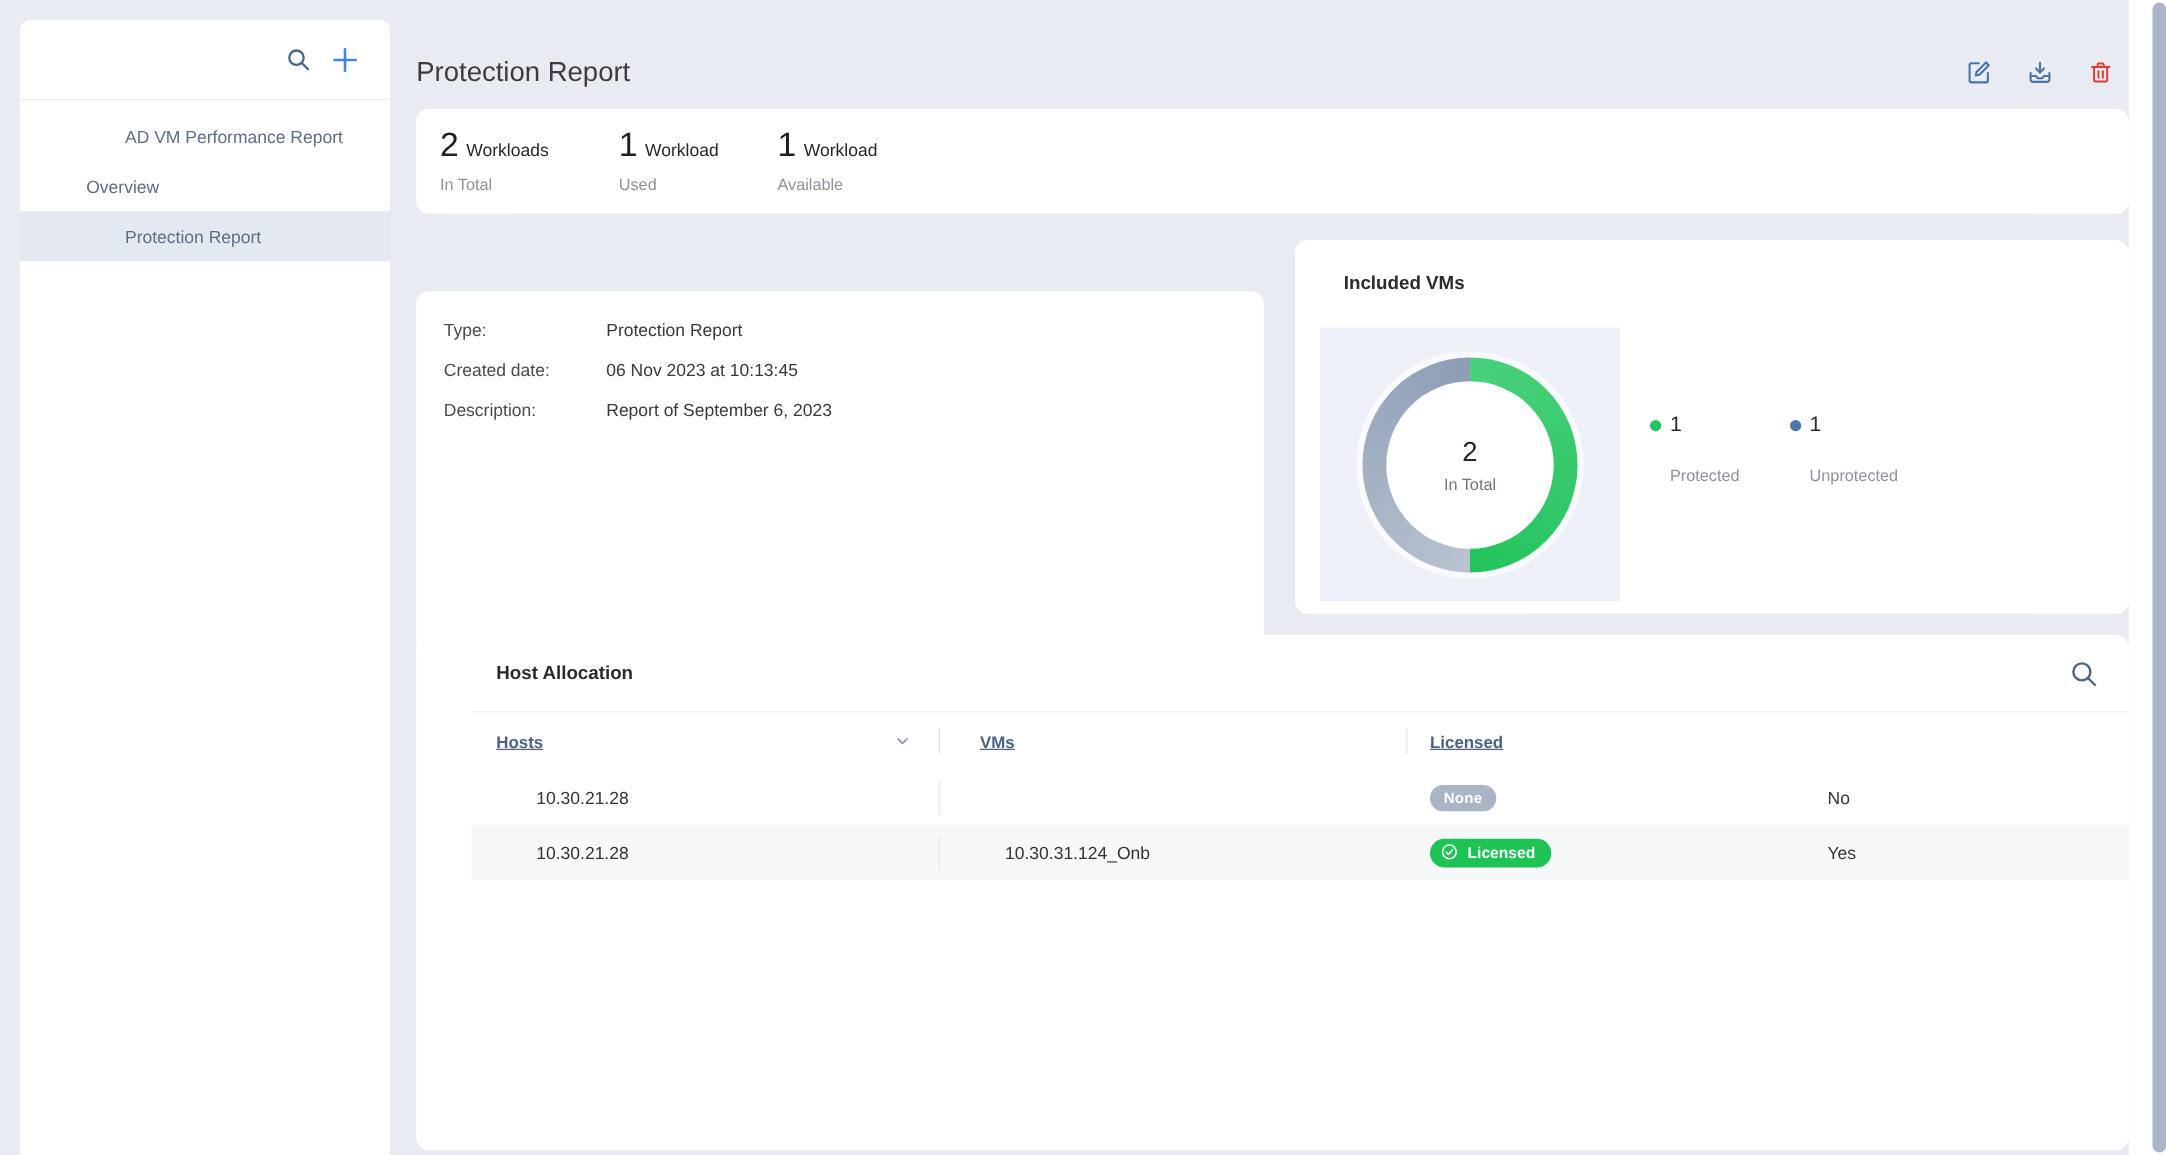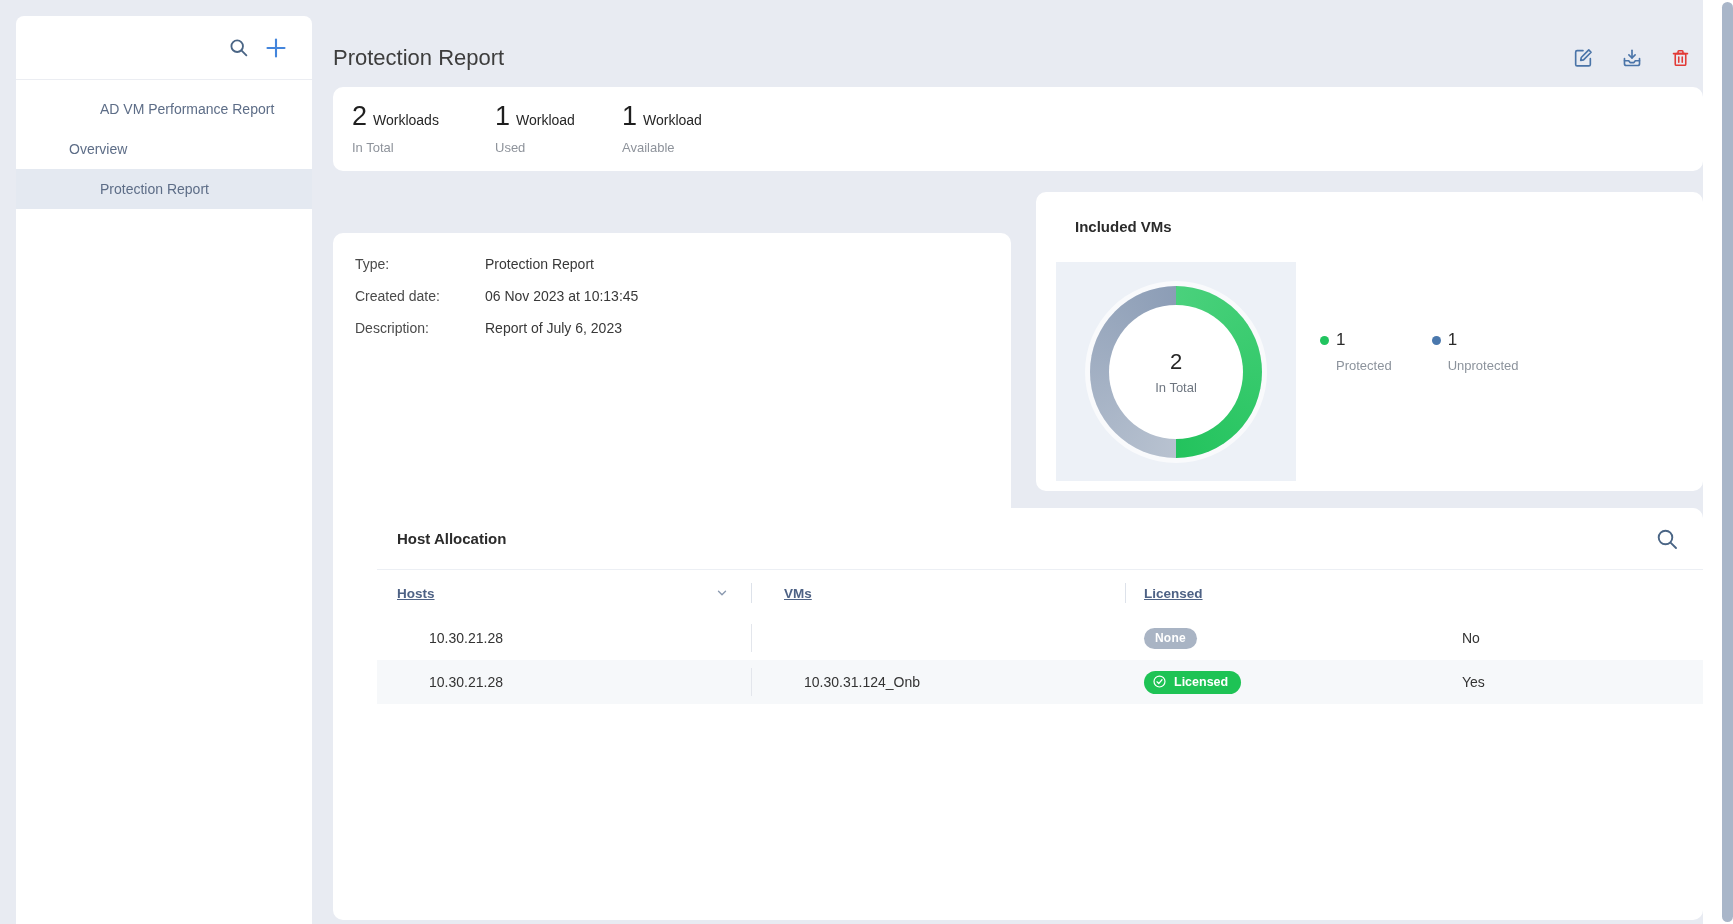--- a/index.html
+++ b/index.html
@@ -80,21 +80,21 @@
   }
   .donut-value { font-size:22px; color:#262626; }
   .donut-label { font-size:13px; color:#6e7680; }
   .legend { position:absolute; left:284px; top:138px; display:flex; gap:40px; }
   .legend-item { }
   .legend-top { display:flex; align-items:center; gap:7px; }
   .legend-dot { width:9px; height:9px; border-radius:50%; }
   .dot-green { background:#21c45f; }
   .dot-blue { background:#4a78ad; }
   .legend-num { font-size:17px; color:#2b2b2b; }
-  .legend-label { font-size:13px; color:#8c939c; margin-top:8px; margin-left:16px; }
+  .legend-label { font-size:13px; color:#8c939c; margin-top:23px; margin-left:16px; }
 
   
   .host-card { left:0; top:508px; width:1370px; height:412px;padding-left:44px; }
   .host-head {
     height:62px; display:flex; align-items:center;
     padding:0 24px 0 20px; border-bottom:1px solid #eceff4;
   }
   .host-title { font-size:15px; font-weight:700; color:#2b2b2b; }
   .host-search { margin-left:auto; }
   .thead { position:relative; height:46px; }
@@ -217,21 +217,21 @@
       <div class="detail-row">
         <span class="detail-label">Type:</span>
         <span class="detail-value">Protection Report</span>
       </div>
       <div class="detail-row">
         <span class="detail-label">Created date:</span>
         <span class="detail-value">06 Nov 2023 at 10:13:45</span>
       </div>
       <div class="detail-row">
         <span class="detail-label">Description:</span>
-        <span class="detail-value">Report of July 6, 2023</span>
+        <span class="detail-value">Report of September 6, 2023</span>
       </div>
     </div>
 
     <div class="card chart-card">
       <div class="chart-title">Included VMs</div>
       <div class="chart-panel">
         <div class="donut">
           <div class="donut-hole">
             <span class="donut-value">2</span>
             <span class="donut-label">In Total</span>

